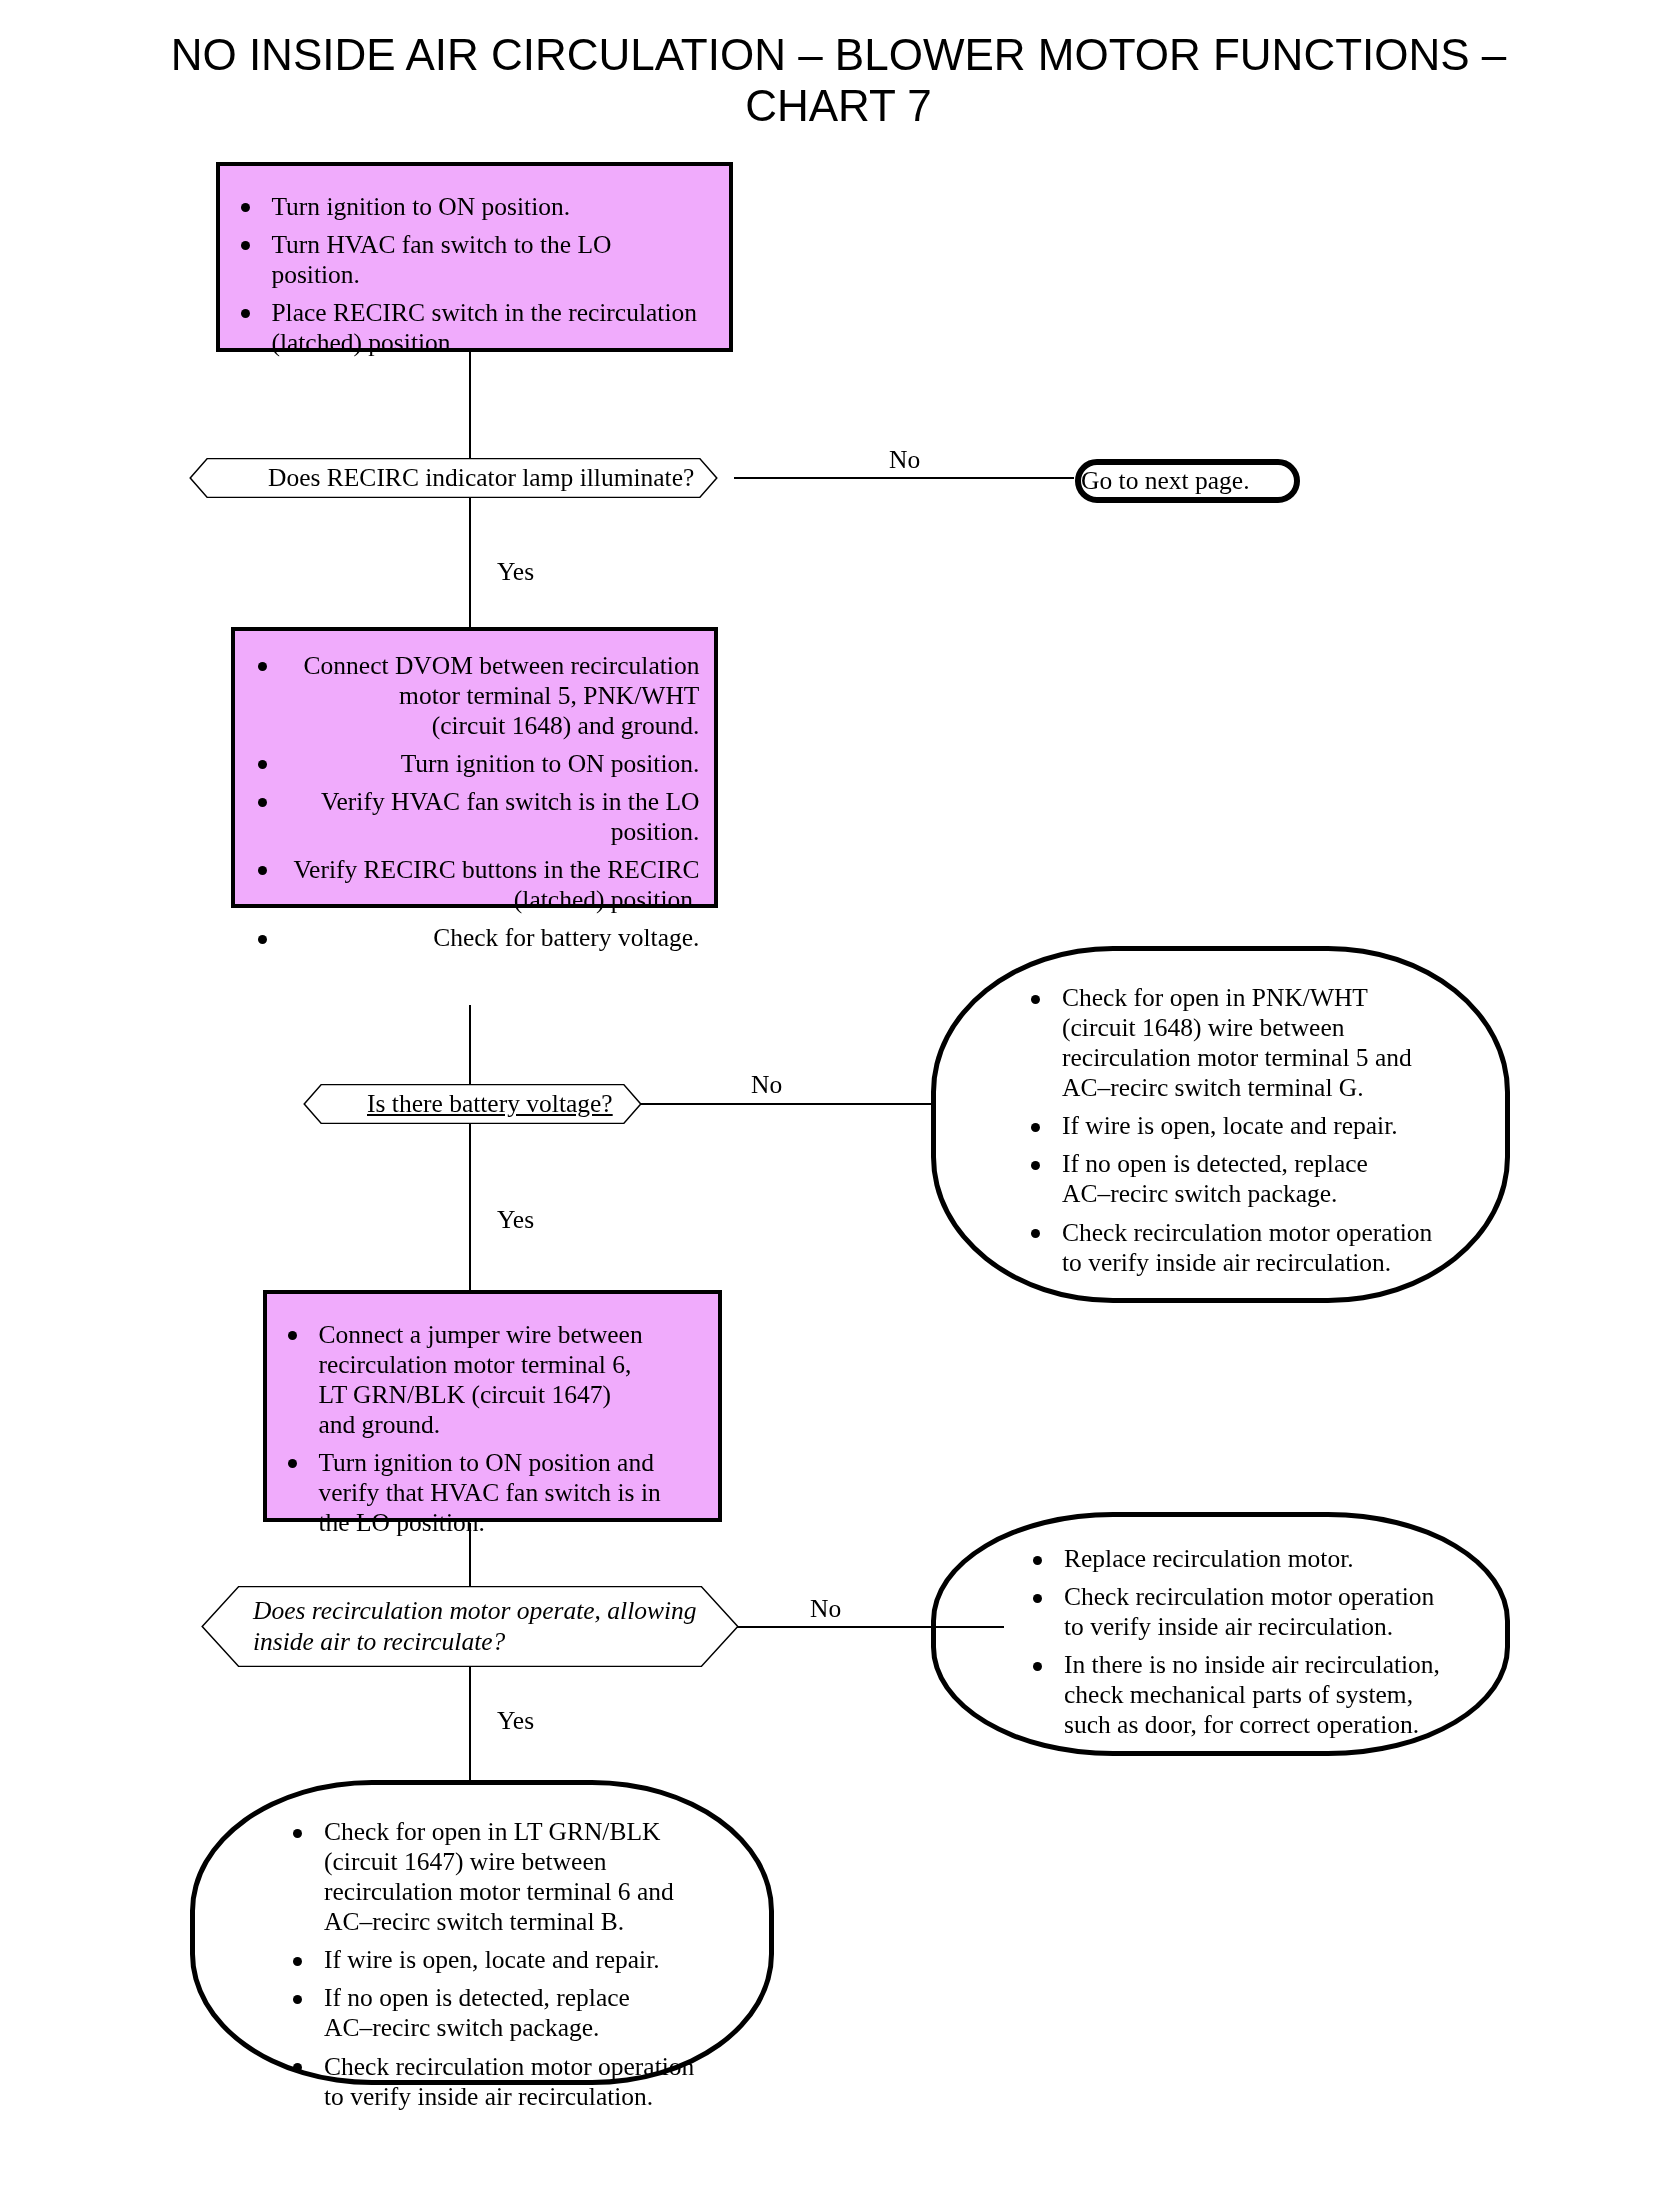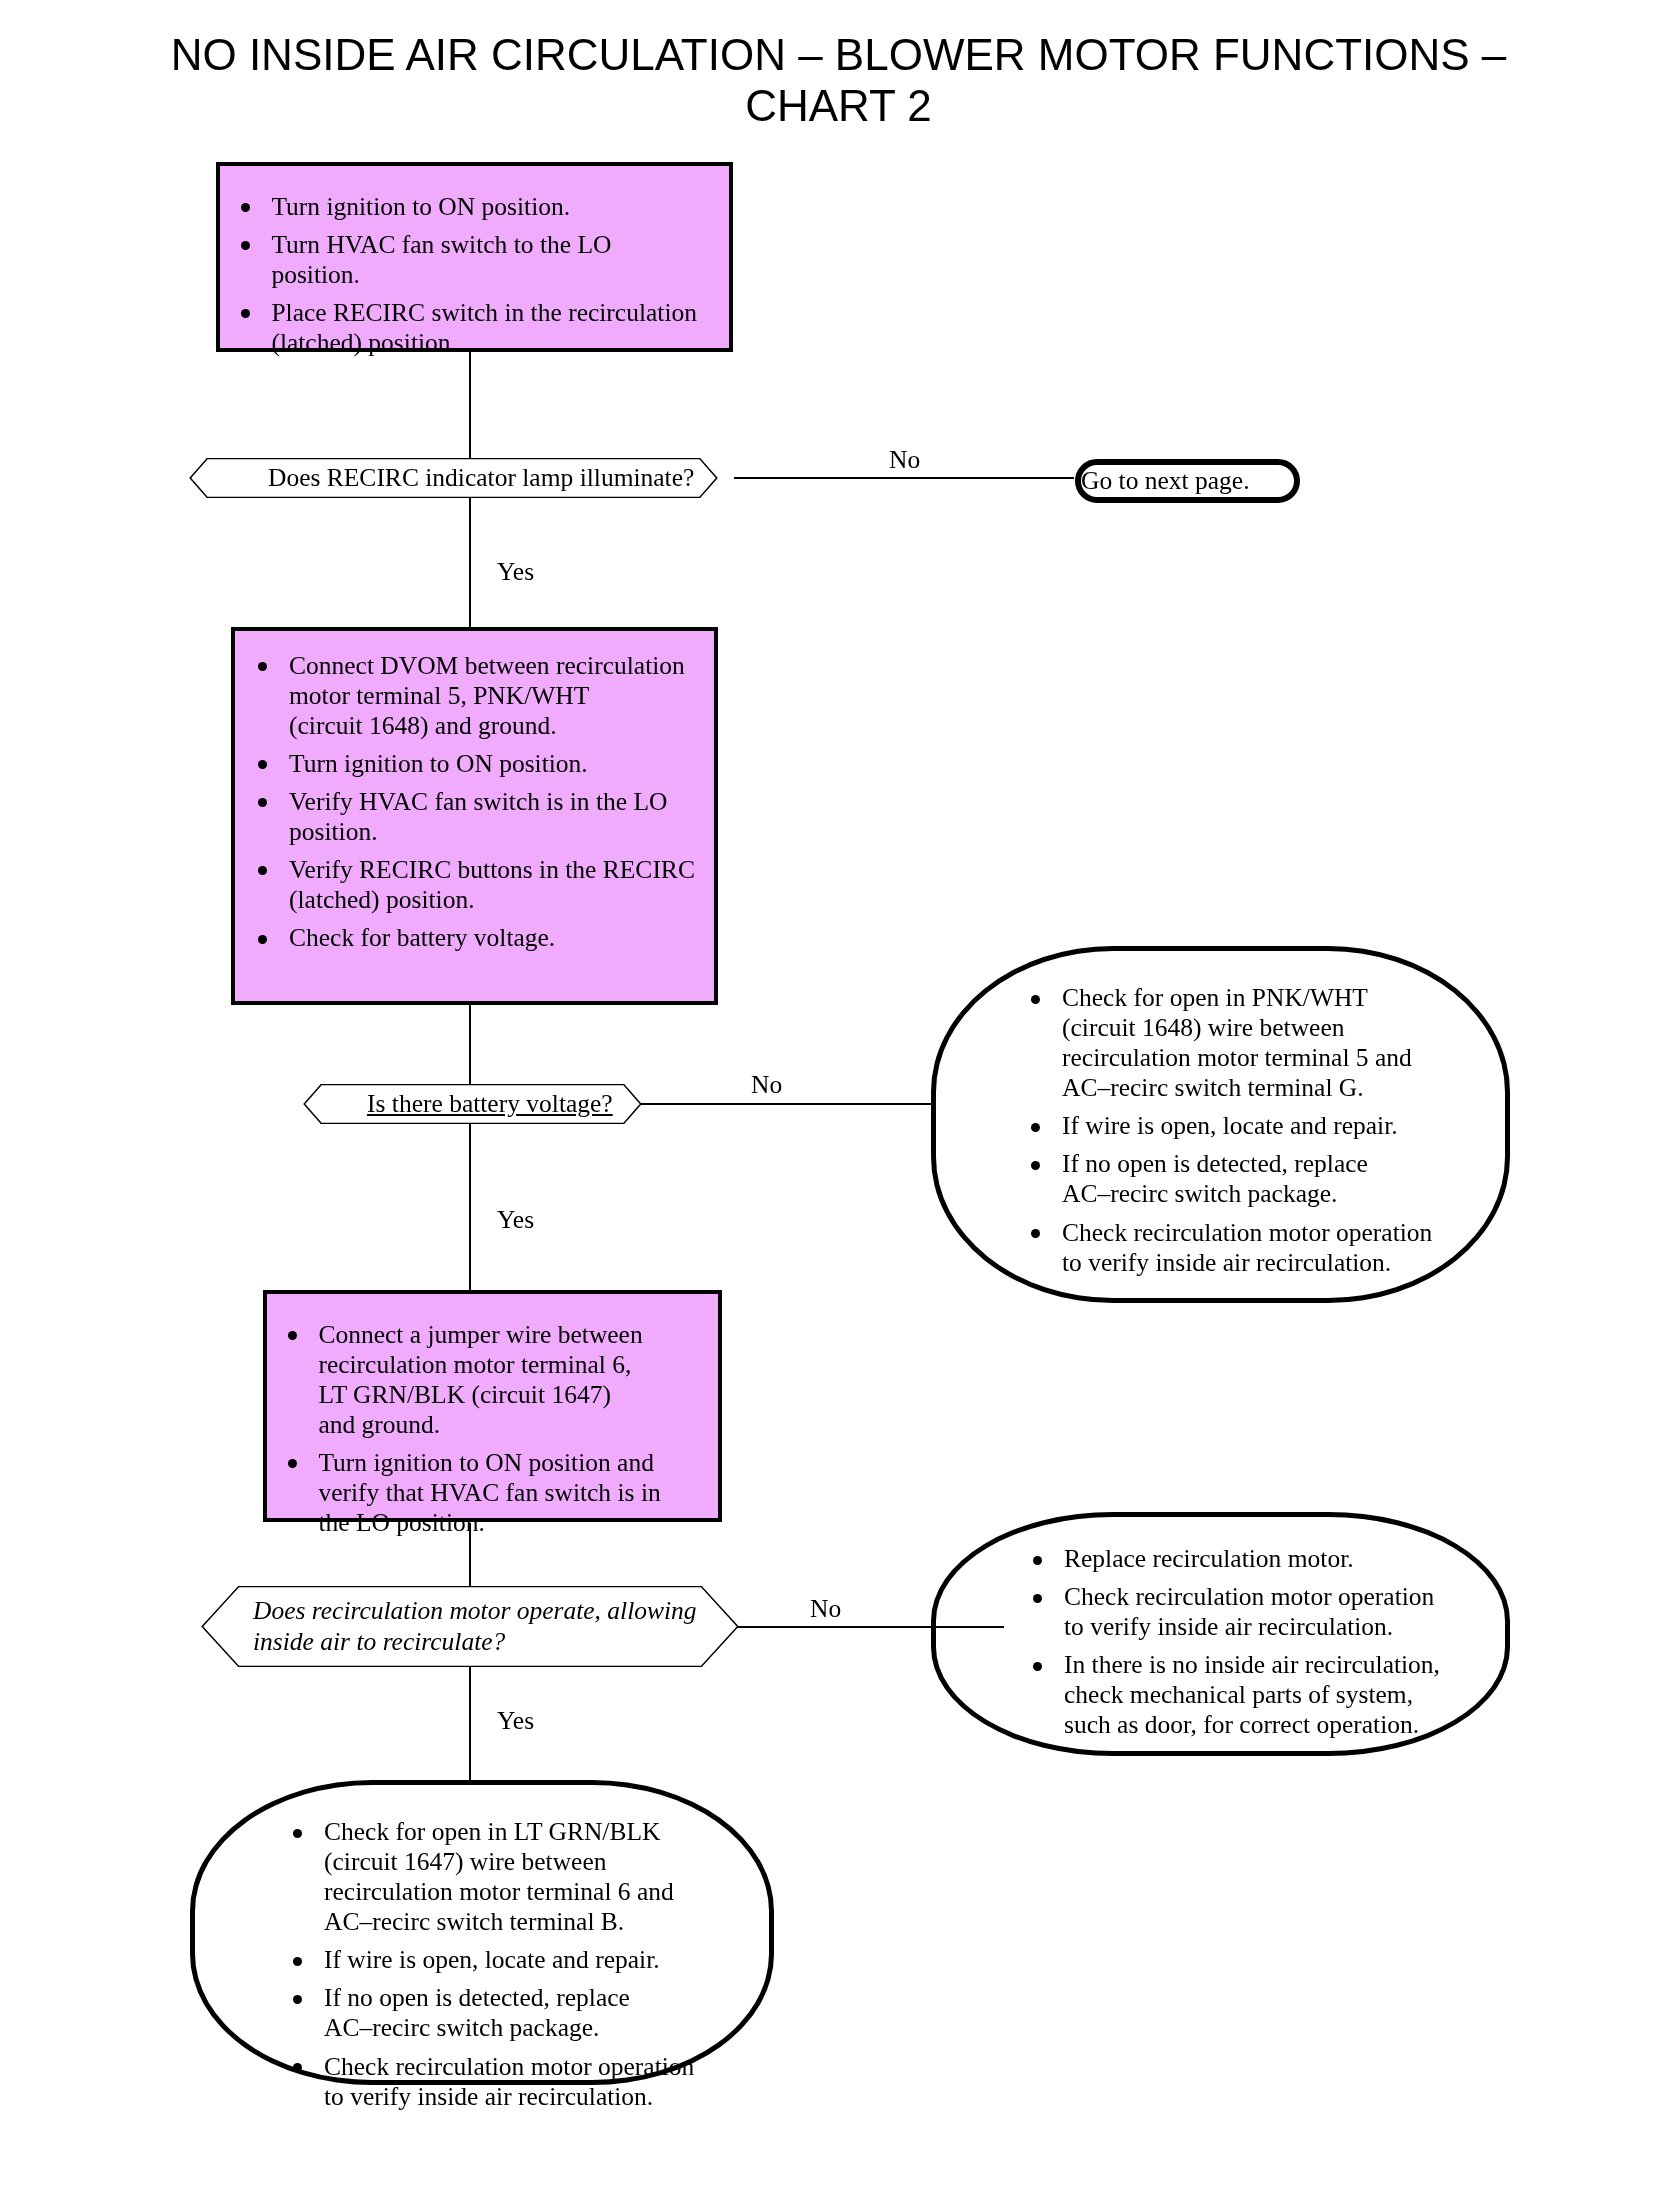--- a/index.html
+++ b/index.html
@@ -139,21 +139,21 @@
     font-size: 25.5px;
     color: #000;
   }
 </style>
 </head>
 <body>
 
 <div id="page">
 
   <div class="title">NO INSIDE AIR CIRCULATION – BLOWER MOTOR FUNCTIONS –
-CHART 2</div>
+CHART 7</div>
 
   <div class="rect-box" style="left:216px; top:162px; width:517px; height:190px;">
     <ul class="bullets" style="padding:25.5px 24px 0 13.4px;">
       <li>
           <span class="bullet-text">Turn ignition to ON position.</span>
         </li>
       <li>
           <span class="bullet-text">Turn HVAC fan switch to the LO position.</span>
         </li>
       <li>
@@ -175,21 +175,21 @@
   <div class="hline" style="left:734px; top:477px; width:340px;"></div>
   <div class="edge-label" style="left:889px; top:447px;">No</div>
 
   <div class="terminator" style="left:1075px; top:459px; width:225px; height:44px;">
     <span>Go to next page.</span>
   </div>
 
   <div class="vline" style="left:469px; top:497px; height:131px;"></div>
   <div class="edge-label" style="left:497px; top:559px;">Yes</div>
 
-  <div class="rect-box" style="left:231px; top:627px; width:487px; height:378px;">
+  <div class="rect-box" style="left:231px; top:627px; width:487px; height:281px;text-align:right;">
     <ul class="bullets" style="padding:19.5px 14.6px 0 16px;">
       <li>
           <span class="bullet-text">Connect DVOM between recirculation
 motor terminal 5, PNK/WHT
 (circuit 1648) and ground.</span>
         </li>
       <li>
           <span class="bullet-text">Turn ignition to ON position.</span>
         </li>
       <li>

